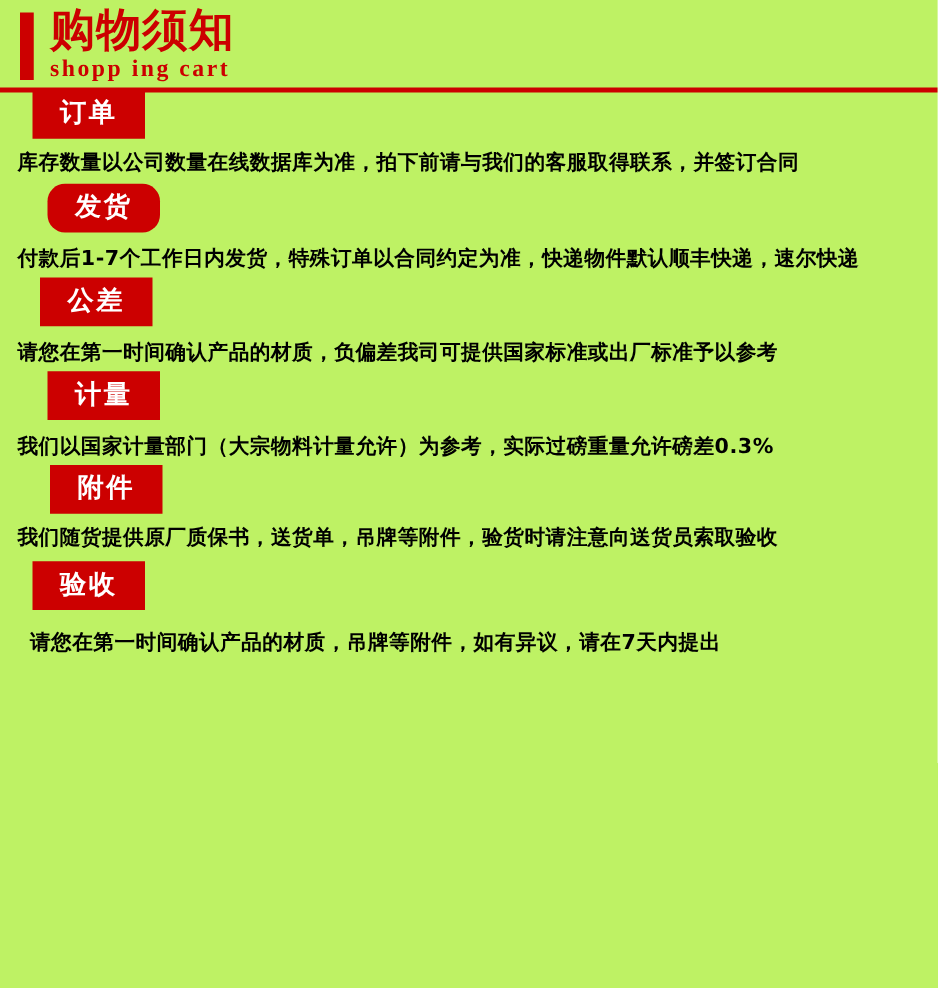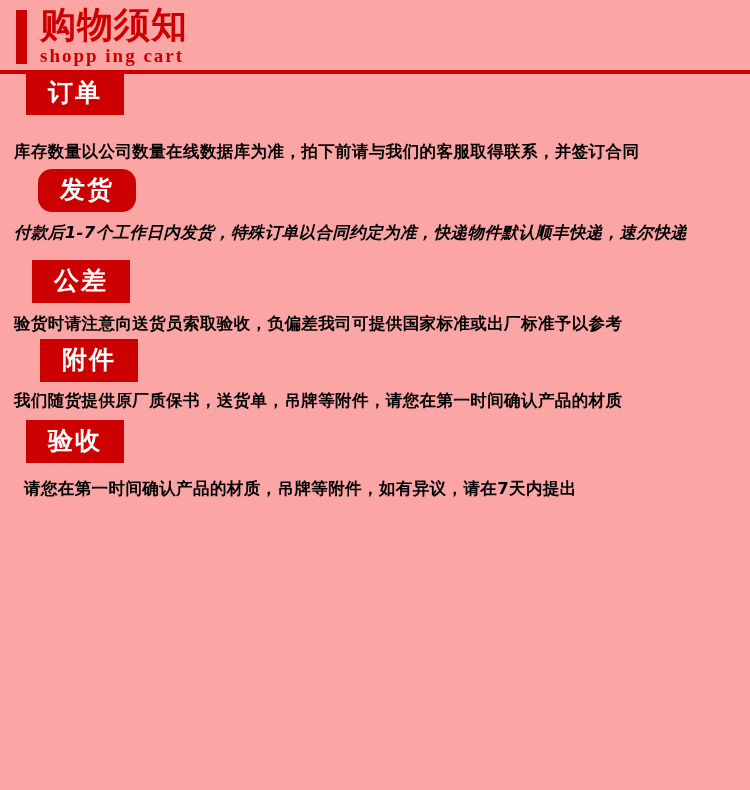--- a/index.html
+++ b/index.html
@@ -11,21 +11,21 @@
     width: 750px;
     height: 790px;
     font-family: "Liberation Sans", sans-serif;
     color: #000000;
     overflow: hidden;
   }
   .page {
     position: relative;
     width: 750px;
     height: 790px;
-    background: #fca5a5;
+    background: #bef264;
   }
 
   
   .header {
     position: relative;
     padding: 10px 0 0 16px;
     height: 72px;
     box-sizing: border-box;
   }
   .header-bar {
@@ -73,21 +73,21 @@
     padding: 0 12px 0 12px;
   }
   .section {
     position: relative;
   }
   .tag {
     display: inline-block;
     background: #cc0000;
     color: #ffffff;
     font-family: "DejaVu Sans", sans-serif;
-    font-size: 25px;
+    font-size: 21px;
     font-weight: bold;
     line-height: 1;
     padding: 8px 22px 10px 22px;
     letter-spacing: 2px;
     margin-left: 14px;
   }
   .tag-wrap {
     line-height: 0;
   }
   .para {
@@ -96,27 +96,27 @@
     font-weight: bold;
     line-height: 30px;
     color: #000000;
     margin: 4px 0 0 0;
     padding: 0 6px 0 2px;
     letter-spacing: 0.4px;
   }
 
   
   .s-order  .tag { margin-left: 14px; }
-  .s-order  .para { margin-top: 22px; }
+  .s-order  .para { margin-top: 4px; }
 
   .s-ship   { margin-top: 2px; }
   .s-ship   .tag { margin-left: 26px; border-radius: 14px; }
-  .s-ship   .para { margin-top: 6px; font-style: italic; }
+  .s-ship   .para { margin-top: 6px; }
 
-  .s-tol    { margin-top: 12px; }
+  .s-tol    { margin-top: 0px; }
   .s-tol    .tag { margin-left: 20px; }
   .s-tol    .para { margin-top: 6px; }
 
   .s-meas   { margin-top: 0px; }
   .s-meas   .tag { margin-left: 26px; }
   .s-meas   .para { margin-top: 6px; }
 
   .s-acc    { }
   .s-acc    .tag { margin-left: 28px; }
   .s-acc    .para { margin-top: 4px; }
@@ -152,29 +152,35 @@
       <div class="tag-wrap">
         <span class="tag">发货</span>
       </div>
       <p class="para">付款后1-7个工作日内发货，特殊订单以合同约定为准，快递物件默认顺丰快递，速尔快递</p>
     </div>
 
     <div class="section s-tol">
       <div class="tag-wrap">
         <span class="tag">公差</span>
       </div>
-      <p class="para">验货时请注意向送货员索取验收，负偏差我司可提供国家标准或出厂标准予以参考</p>
+      <p class="para">请您在第一时间确认产品的材质，负偏差我司可提供国家标准或出厂标准予以参考</p>
     </div>
 
+    <div class="section s-meas">
+      <div class="tag-wrap">
+        <span class="tag">计量</span>
+      </div>
+      <p class="para">我们以国家计量部门（大宗物料计量允许）为参考，实际过磅重量允许磅差0.3%</p>
+    </div>
 
     <div class="section s-acc">
       <div class="tag-wrap">
         <span class="tag">附件</span>
       </div>
-      <p class="para">我们随货提供原厂质保书，送货单，吊牌等附件，请您在第一时间确认产品的材质</p>
+      <p class="para">我们随货提供原厂质保书，送货单，吊牌等附件，验货时请注意向送货员索取验收</p>
     </div>
 
     <div class="section s-insp">
       <div class="tag-wrap">
         <span class="tag">验收</span>
       </div>
       <p class="para">请您在第一时间确认产品的材质，吊牌等附件，如有异议，请在7天内提出</p>
     </div>
 
   </div>

